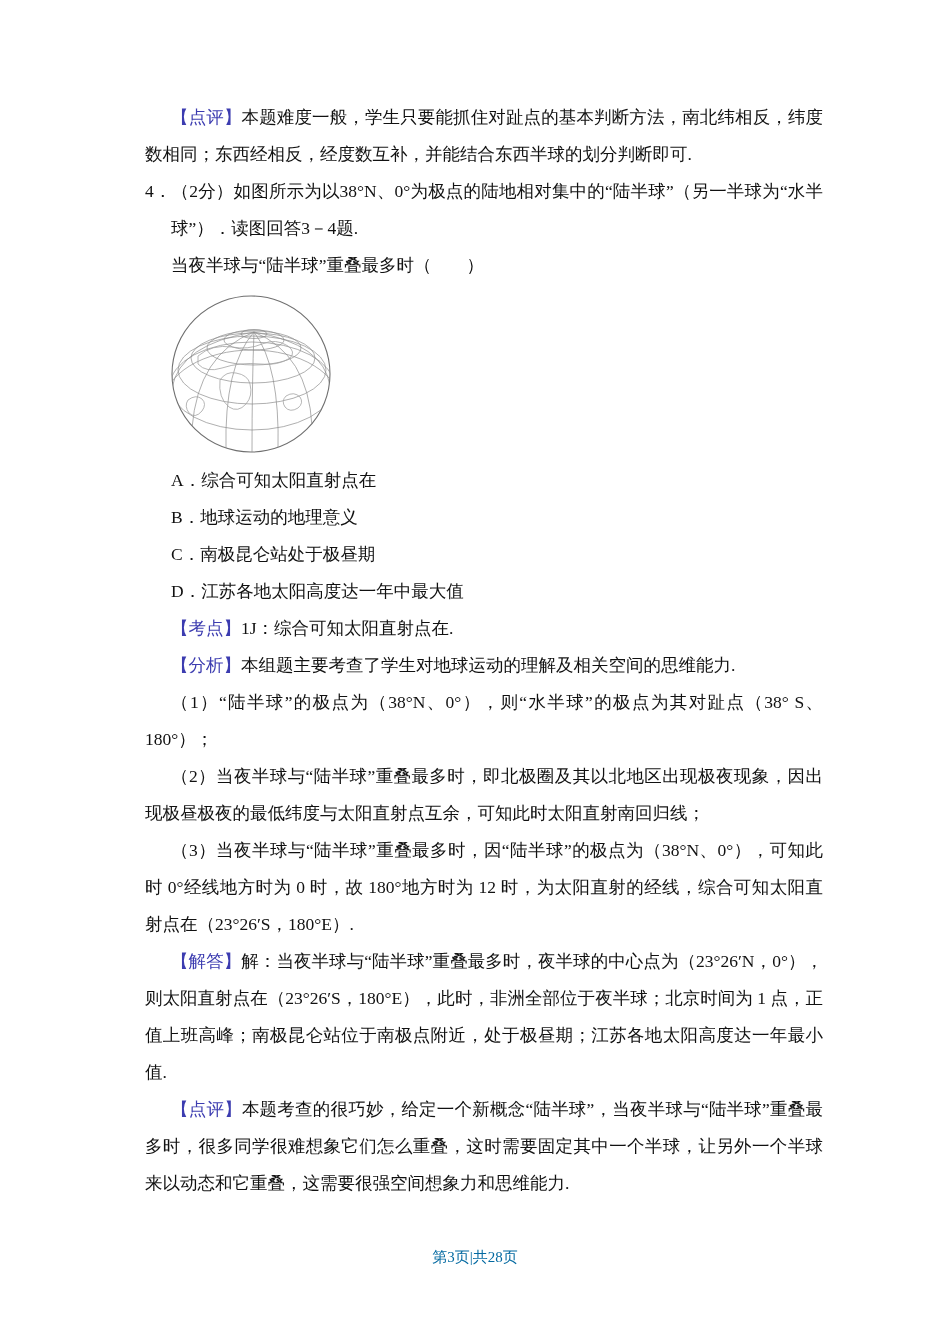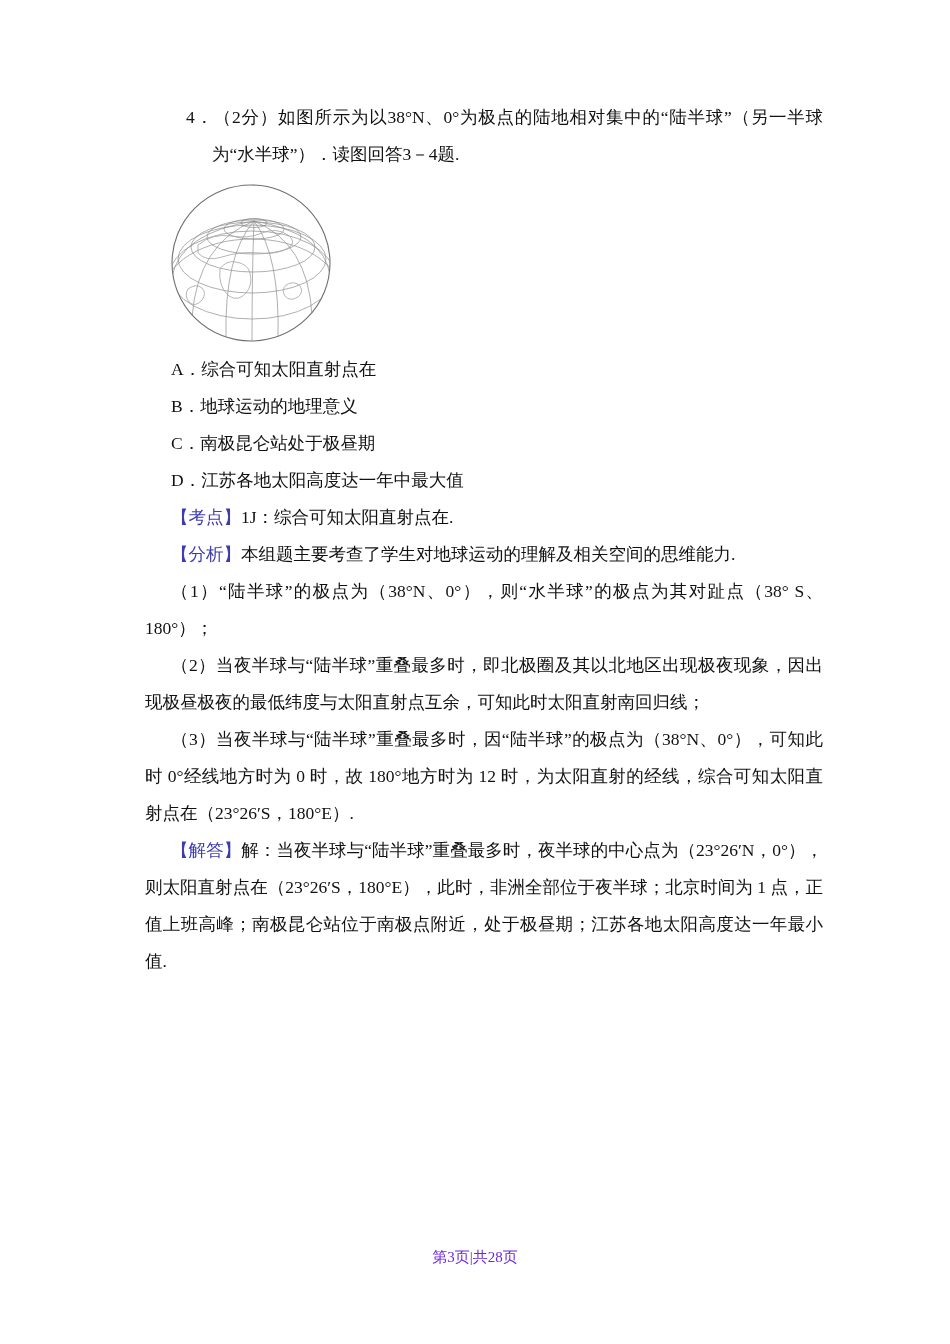--- a/index.html
+++ b/index.html
@@ -10,39 +10,41 @@
     font-family:"Liberation Serif","DejaVu Serif",serif;
     color:#111;
   }
   .doc {
     position:absolute; left:145px; top:99px; width:678px;
     font-size:17.5px; line-height:37px;
     text-align:justify;
   }
   .para { margin:0; }
   .para.indent { text-indent:26px; }
-  .para.hang { padding-left:26px; text-indent:-26px;margin-left:41px; }
+  .para.hang { padding-left:26px; text-indent:-26px; }
   .label { color:var(--label-color,#3c3cb0); }
   .figure {
     margin:8px 0 6px 23px;
     width:166px; height:164px;
   }
   .footer {
     position:absolute; left:0; top:1248px; width:950px;
-    text-align:center; font-size:15px; color:#6d28d9;
+    text-align:center; font-size:15px; color:#0369a1;
   }
 </style>
 </head>
 <body>
 
 <div class="doc">
 
+  <p class="para indent"><span class="label">【点评】</span><span>本题难度一般，学生只要能抓住对趾点的基本判断方法，南北纬相反，纬度数相同；东西经相反，经度数互补，并能结合东西半球的划分判断即可.</span></p>
 
   <p class="para hang"><span>4．（2分）如图所示为以38°N、0°为极点的陆地相对集中的“陆半球”（另一半球为“水半球”）．读图回答3－4题.</span></p>
 
+  <p class="para indent"><span>当夜半球与“陆半球”重叠最多时（　　）</span></p>
 
   <div class="figure">
     <svg width="166" height="164" viewBox="0 0 166 164">
       <defs>
         <clipPath id="gclip">
             <ellipse cx="83" cy="82" rx="79" ry="78"></ellipse>
           </clipPath>
       </defs>
       <ellipse cx="83" cy="82" rx="79" ry="78" fill="#ffffff" stroke="#6f6f6f" stroke-width="1.1"></ellipse>
       <g clip-path="url(#gclip)" fill="none" stroke="#8d8d8d" stroke-width="0.7">
@@ -79,16 +81,17 @@
 
   <p class="para indent"><span class="label">【分析】</span><span>本组题主要考查了学生对地球运动的理解及相关空间的思维能力.</span></p>
 
   <p class="para indent"><span>（1）“陆半球”的极点为（38°N、0°），则“水半球”的极点为其对趾点（38° S、180°）；</span></p>
   <p class="para indent"><span>（2）当夜半球与“陆半球”重叠最多时，即北极圈及其以北地区出现极夜现象，因出现极昼极夜的最低纬度与太阳直射点互余，可知此时太阳直射南回归线；</span></p>
   <p class="para indent"><span>（3）当夜半球与“陆半球”重叠最多时，因“陆半球”的极点为（38°N、0°），可知此时 0°经线地方时为 0 时，故 180°地方时为 12 时，为太阳直射的经线，综合可知太阳直射点在（23°26′S，180°E）.</span></p>
 
   <p class="para indent"><span class="label">【解答】</span><span>解：当夜半球与“陆半球”重叠最多时，夜半球的中心点为（23°26′N，0°），则太阳直射点在（23°26′S，180°E），此时，非洲全部位于夜半球；北京时间为 1 点，正值上班高峰；南极昆仑站位于南极点附近，处于极昼期；江苏各地太阳高度达一年最小值.</span></p>
 
 
+  <p class="para indent"><span class="label">【点评】</span><span>本题考查的很巧妙，给定一个新概念“陆半球”，当夜半球与“陆半球”重叠最多时，很多同学很难想象它们怎么重叠，这时需要固定其中一个半球，让另外一个半球来以动态和它重叠，这需要很强空间想象力和思维能力.</span></p>
 
 </div>
 
 <div class="footer">第3页|共28页</div>
 
 </body></html>

